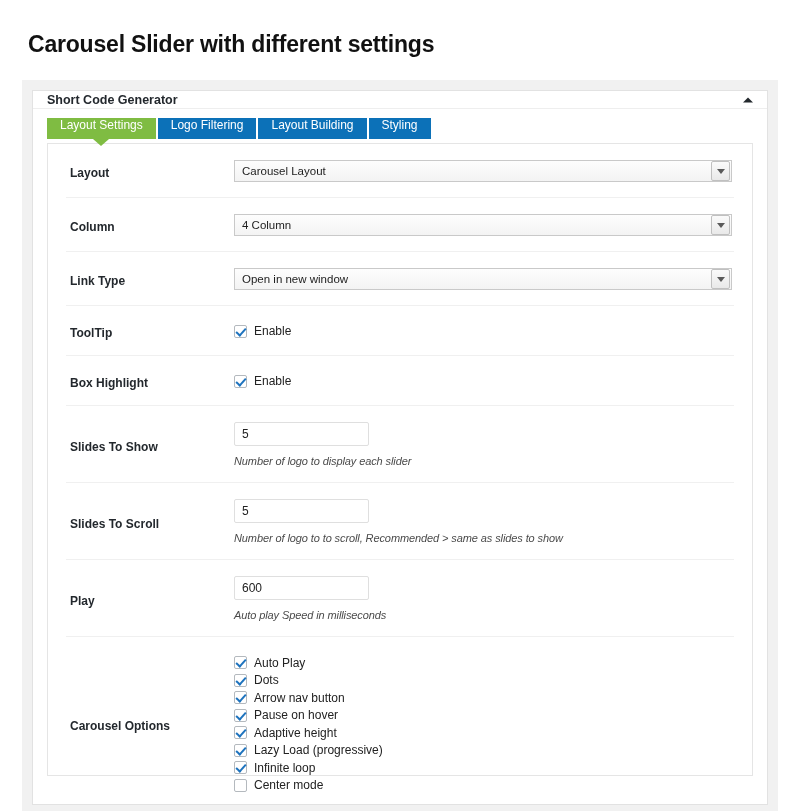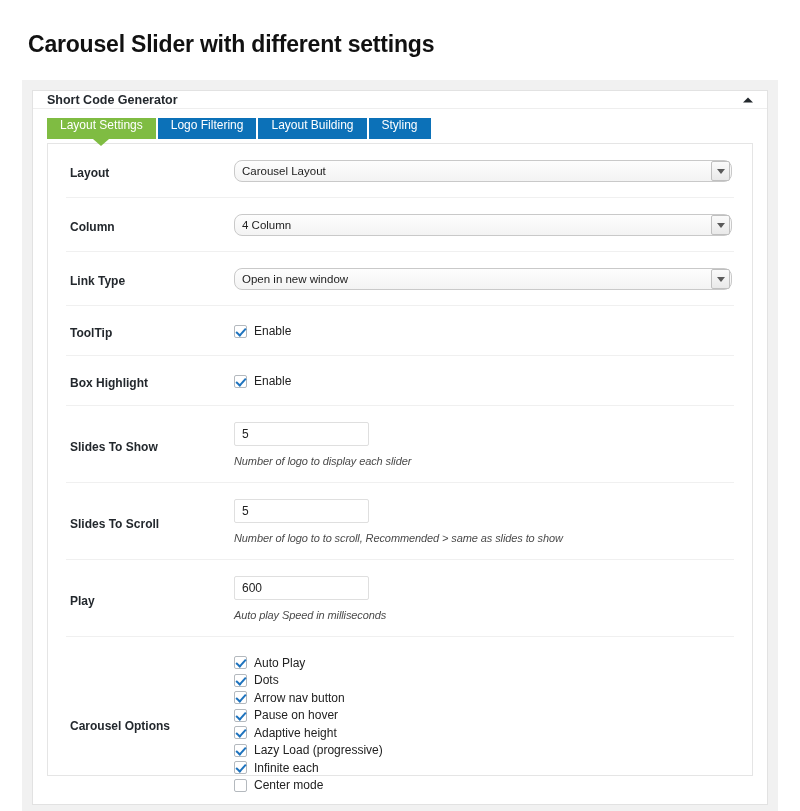--- a/index.html
+++ b/index.html
@@ -130,21 +130,21 @@
     flex: 1 1 auto;
     min-width: 0;
   }
 
   
   .select-box {
     position: relative;
     height: 22px;
     background: linear-gradient(to bottom, #fdfdfd 0%, #f3f3f3 100%);
     border: 1px solid #c9c9c9;
-    border-radius: 8px;
+    border-radius: 0;
     width: 498px;
     display: flex;
     align-items: center;
     cursor: pointer;
     gap: 36px;
   }
   .select-value {
     font-size: 11.5px;
     color: #1d1d1d;
     padding-left: 7px;
@@ -363,21 +363,21 @@
           <div class="check-line">
             <span class="cbox checked"></span>
             <span class="check-label">Adaptive height</span>
           </div>
           <div class="check-line">
             <span class="cbox checked"></span>
             <span class="check-label">Lazy Load (progressive)</span>
           </div>
           <div class="check-line">
             <span class="cbox checked"></span>
-            <span class="check-label">Infinite each</span>
+            <span class="check-label">Infinite loop</span>
           </div>
           <div class="check-line">
             <span class="cbox"></span>
             <span class="check-label">Center mode</span>
           </div>
 
         </div>
       </div>
 
     </div>

